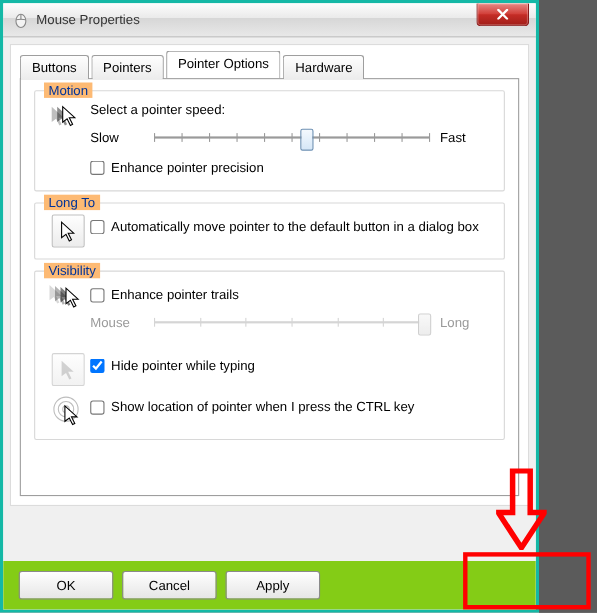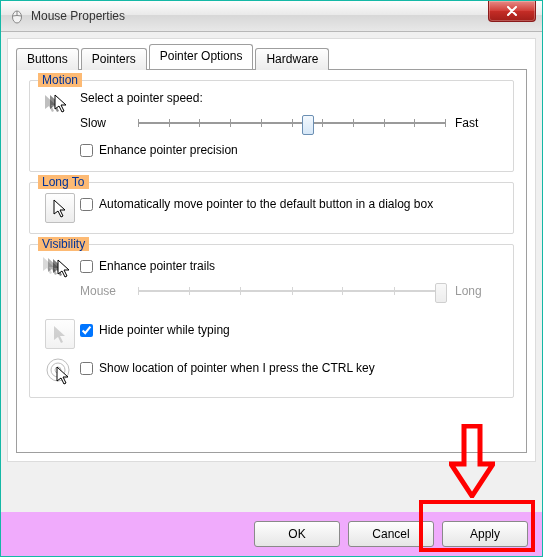--- a/index.html
+++ b/index.html
@@ -1,16 +1,16 @@
 <!DOCTYPE html>
 <html><head>
 <meta charset="utf-8">
 <style>
   html,body{margin:0;padding:0;font-family:"Segoe UI",Tahoma,sans-serif;font-size:12px;color:#000;background:#5b5b5b;}
-  .window{width:543px;height:557px;box-sizing:border-box;background:#fff;border:1px solid #14b8a6;position:relative;display:flex;flex-direction:column;}
+  .window{width:490px;height:557px;box-sizing:border-box;background:#fff;border:3px solid #14b8a6;position:relative;display:flex;flex-direction:column;}
   
   .titlebar{height:30px;background:linear-gradient(to bottom,#fdfdfd 0%,#eaeaea 45%,#d7d7d7 46%,#e8e8e8 100%);border-bottom:1px solid #b7b7b7;display:flex;align-items:center;position:relative;}
   .titlebar .icon{width:16px;height:16px;margin:0 6px 0 8px;}
   .titlebar .title{font-size:12px;color:#333;}
   .close-btn{position:absolute;right:6px;top:0;width:46px;height:20px;border:1px solid #8a1a1a;border-top:none;border-radius:0 0 4px 4px;background:linear-gradient(to bottom,#e68a86 0%,#d2403a 48%,#c42c26 52%,#a11e19 100%);display:flex;align-items:center;justify-content:center;box-shadow:inset 0 0 0 1px rgba(255,255,255,.25);}
   .close-btn svg{display:block}
   
   .client{flex:1;background:#f0f0f0;display:flex;flex-direction:column;gap:44px;}
   .sheet{margin:6px;background:#fff;border:1px solid #dcdcdc;flex:1;padding:6px 8px 8px 8px;display:flex;flex-direction:column;}
   
@@ -28,21 +28,21 @@
   .spdrow .lbl{width:48px;text-align:left;}
   .slider{flex:1;height:20px;position:relative;}
   .slider.disabled{opacity:.7}
   .track{position:absolute;left:0;right:0;top:9px;height:2px;background:#9a9a9a;}
   .tick{position:absolute;top:6px;width:1px;height:8px;background:#9a9a9a;}
   .thumb{position:absolute;top:2px;width:10px;height:18px;border:1px solid #6b8fb3;border-radius:2px;background:linear-gradient(to bottom,#f4f9fe,#d6e7f7);}
   .chk{display:flex;align-items:flex-start;gap:6px;margin:4px 0;}
   .chk input{margin:1px 0 0 0;width:13px;height:13px;}
   .iconbox{width:28px;height:28px;border:1px solid #bfbfbf;background:linear-gradient(to bottom,#fefefe,#ececec);border-radius:2px;display:flex;align-items:center;justify-content:center;}
   
-  .btnrow{height:44px;background:#f0abfc;display:flex;justify-content:flex-end;align-items:center;gap:8px;padding:0 14px;}
+  .btnrow{height:44px;background:#84cc16;display:flex;align-items:center;gap:8px;padding:0 14px;}
   .btn{min-width:84px;height:24px;border:1px solid #8a8a8a;border-radius:3px;background:linear-gradient(to bottom,#fefefe,#e6e6e6);font-size:12px;display:flex;align-items:center;justify-content:center;cursor:default;}
   
   .anno-box{position:absolute;border:4px solid #ff0000;pointer-events:none;}
   .anno-arrow{position:absolute;pointer-events:none;}
 </style>
 </head>
 <body>
 
 <div class="window">
 

